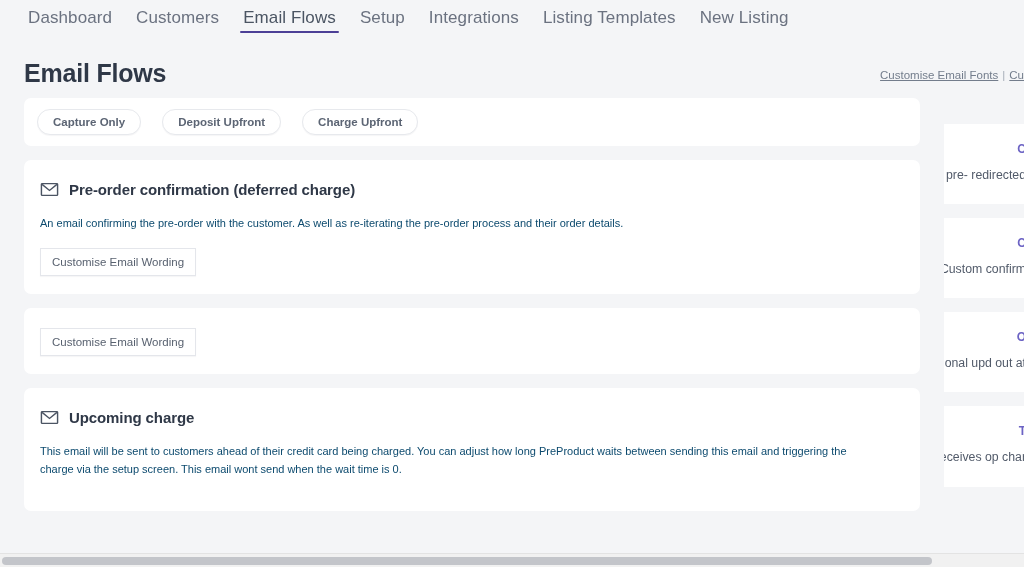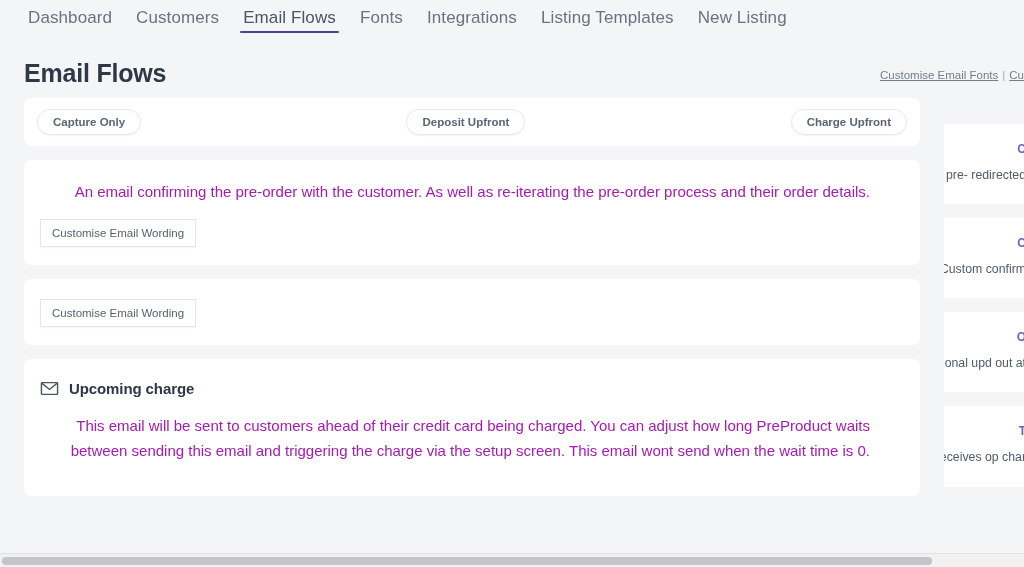--- a/index.html
+++ b/index.html
@@ -114,23 +114,22 @@
     padding-left: 24px;
     padding-right: 24px;
   }
 
   
   .pillbar {
     background: #ffffff;
     border-radius: 7px;
     padding: 11px 13px;
     display: flex;
-    gap: 14px;
+    gap: 21px;
     margin-top: 10px;
-    justify-content: space-between;
   }
 
   .pill {
     font-size: 11.5px;
     font-weight: bold;
     color: #5c6574;
     background: #ffffff;
     border: 1px solid #e7e9ed;
     border-radius: 18px;
     padding: 6px 15px;
@@ -168,26 +167,25 @@
   }
 
   .card-title {
     font-size: 15px;
     font-weight: bold;
     color: #2f3847;
     letter-spacing: -0.1px;
   }
 
   .card-body {
-    font-size: 15px;
+    font-size: 11px;
     line-height: 1.62;
-    color: #a21caf;
+    color: #0c4a6e;
     max-width: 830px;
     margin-bottom: 15px;
-    text-align: right;
   }
 
   .ghost-btn {
     display: inline-block;
     font-size: 11.5px;
     color: #596270;
     background: #ffffff;
     border: 1px solid #e4e6eb;
     border-radius: 0;
     padding: 7px 11px;
@@ -252,21 +250,21 @@
 </style>
 </head>
 <body>
 
 <div class="app">
 
   <div class="topnav">
     <div class="nav-tab">Dashboard</div>
     <div class="nav-tab">Customers</div>
     <div class="nav-tab active">Email Flows</div>
-    <div class="nav-tab">Fonts</div>
+    <div class="nav-tab">Setup</div>
     <div class="nav-tab">Integrations</div>
     <div class="nav-tab">Listing Templates</div>
     <div class="nav-tab">New Listing</div>
   </div>
 
   <div class="title-row">
     <div class="page-title">Email Flows</div>
     <div class="title-links">
       <a>Customise Email Fonts</a><span class="sep">|</span><a>Cu</a>
     </div>
@@ -276,20 +274,27 @@
 
     <div class="left-col">
 
       <div class="pillbar">
         <div class="pill">Capture Only</div>
         <div class="pill">Deposit Upfront</div>
         <div class="pill">Charge Upfront</div>
       </div>
 
       <div class="card">
+        <div class="card-head">
+          <svg class="mail-icon" viewBox="0 0 20 20">
+            <rect x="1.5" y="3.8" width="17" height="12.4" rx="0.8" fill="none" stroke="#4b5463" stroke-width="1.5"></rect>
+            <path d="M2.2 4.6 L10 11 L17.8 4.6" fill="none" stroke="#4b5463" stroke-width="1.5"></path>
+          </svg>
+          <div class="card-title">Pre-order confirmation (deferred charge)</div>
+        </div>
         <div class="card-body">An email confirming the pre-order with the customer. As well as re-iterating the pre-order process and their order details.</div>
         <div class="ghost-btn">Customise Email Wording</div>
       </div>
 
       <div class="card">
         <div class="ghost-btn">Customise Email Wording</div>
       </div>
 
       <div class="card">
         <div class="card-head">

